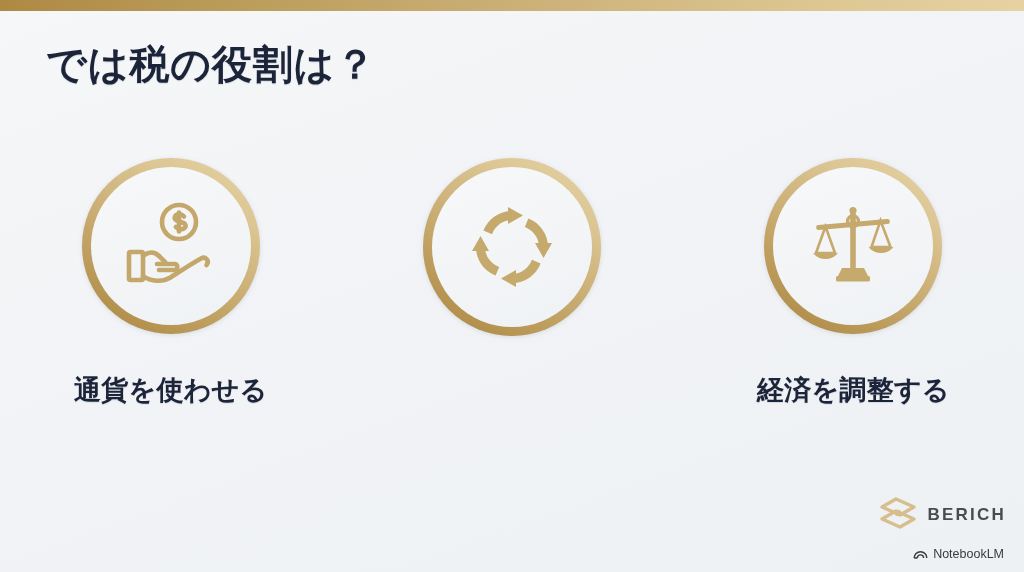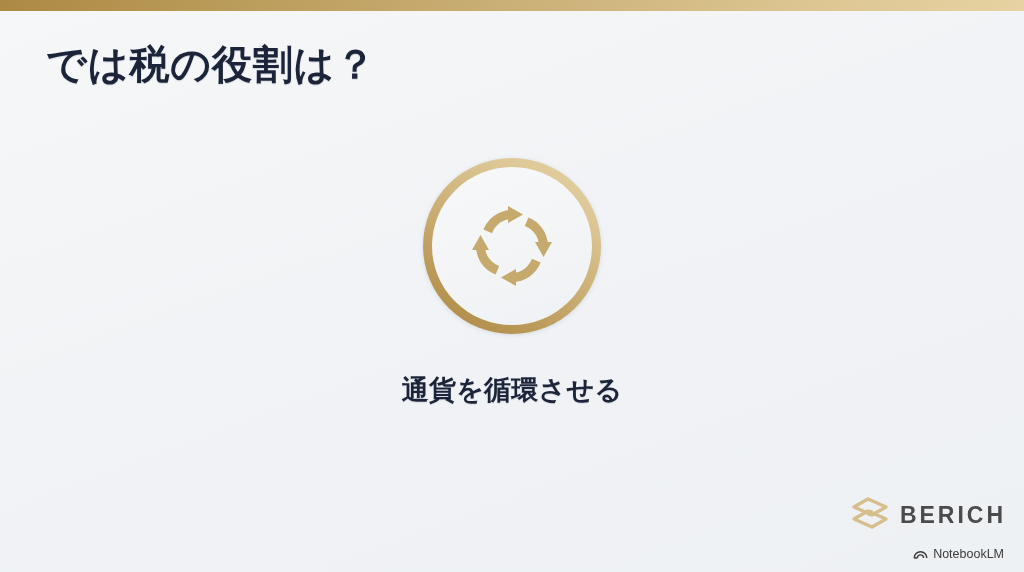--- a/index.html
+++ b/index.html
@@ -110,21 +110,21 @@
   
   #brand {
     position: absolute;
     right: 18px;
     bottom: 38px;
     display: flex;
     align-items: center;
     gap: 10px;
   }
   #brand-name {
-    font-size: 23px;
+    font-size: 17px;
     font-weight: 700;
     color: #4b4b4b;
     letter-spacing: 0.13em;
   }
   #watermark {
     position: absolute;
     right: 20px;
     bottom: 9px;
     display: flex;
     align-items: flex-start;
@@ -138,20 +138,38 @@
 <body>
 
 <div id="slide">
 
   <div id="top-bar"></div>
 
   <div id="title">では税の役割は？</div>
 
   <div id="columns">
 
+    <div class="column">
+      <div class="ring">
+        <div class="ring-inner">
+          <svg width="104" height="104" viewBox="0 0 104 104">
+            <g fill="none" stroke="#c3a76b" stroke-width="4.6" stroke-linecap="round" stroke-linejoin="round">
+              <circle cx="60" cy="28" r="17"></circle>
+              <path d="M60 18.5 v19"></path>
+              <path d="M65 22.5 c-1.8 -2 -4.4 -2.6 -6.6 -2 c-2.6 0.7 -3.6 3.4 -1.9 5.2 c1 1.1 2.6 1.5 4.4 1.9 c2 0.5 3.9 0.9 4.9 2.1 c1.7 1.9 0.6 4.6 -2.1 5.3 c-2.3 0.6 -5 -0.1 -6.8 -2.1"></path>
+              <rect x="10" y="58" width="14" height="28" rx="1.5"></rect>
+              <path d="M24 62 c5 -4 11 -5 16 0 c2.2 2.2 4.6 4.6 6.4 6.4"></path>
+              <path d="M38 70 h18 c3.1 0 3.1 6 0 6 h-16"></path>
+              <path d="M24 82 c8 6 20 6 27.5 1.5 C60 78 72 70 82 64.5 c4.5 -2.5 9 2.5 5.5 6.5"></path>
+            </g>
+          </svg>
+        </div>
+      </div>
+      <div class="caption">通貨を使わせる</div>
+    </div>
 
     <div class="column">
       <div class="ring">
         <div class="ring-inner">
           <svg width="100" height="100" viewBox="0 0 100 100">
             <g fill="#c5a96d">
 
               <path d="M50 14 c-13 0 -24 8 -28.6 19.6 l8.6 3.6 C33.4 28.6 41 23 50 23 z"></path>
               <path d="M46 10 l0 17 l15 -8.5 z"></path>
 
@@ -160,23 +178,50 @@
 
               <path d="M50 86 c13 0 24 -8 28.6 -19.6 l-8.6 -3.6 C66.6 71.4 59 77 50 77 z"></path>
               <path d="M54 90 l0 -17 l-15 8.5 z"></path>
 
               <path d="M14 50 c0 13 8 24 19.6 28.6 l3.6 -8.6 C28.6 66.6 23 59 23 50 z"></path>
               <path d="M10 54 l17 0 l-8.5 -15 z"></path>
             </g>
           </svg>
         </div>
       </div>
-      <div class="caption">通貨を循環させる</div>
     </div>
 
+    <div class="column">
+      <div class="ring">
+        <div class="ring-inner">
+          <svg width="100" height="100" viewBox="0 0 100 100">
+            <g fill="#c5a96d">
+
+              <rect x="47.2" y="16" width="5.6" height="66" rx="2.4"></rect>
+
+              <circle cx="50" cy="14.5" r="3.6"></circle>
+
+              <rect x="13" y="26" width="74" height="5" rx="2.5" transform="rotate(-5 50 28.5)"></rect>
+
+              <circle cx="50" cy="25.2" r="5.4" fill="none" stroke="#c5a96d" stroke-width="3.4"></circle>
+
+              <rect x="33" y="80" width="34" height="5.6" rx="1.6"></rect>
+              <path d="M39 72 h22 l4 8 h-30 z"></path>
+
+              <path d="M22.5 30.5 L13 57 h19 z" fill="none" stroke="#c5a96d" stroke-width="2.6"></path>
+              <path d="M10 57 a16 16 0 0 0 25 0 z"></path>
+
+              <path d="M77.5 24.5 L68.5 51 h19 z" fill="none" stroke="#c5a96d" stroke-width="2.6"></path>
+              <path d="M65.5 51 a16 16 0 0 0 25 0 z"></path>
+            </g>
+          </svg>
+        </div>
+      </div>
+      <div class="caption">経済を調整する</div>
+    </div>
 
   </div>
 
 
   <div id="brand">
     <span>
       <svg width="40" height="34" viewBox="0 0 40 34">
         <g fill="none" stroke="#d6be8d" stroke-width="3.4" stroke-linejoin="round">
           <path d="M4 11 L18 3 L36 11 L22 19 Z"></path>
           <path d="M4 23 L18 15 L36 23 L22 31 Z"></path>

